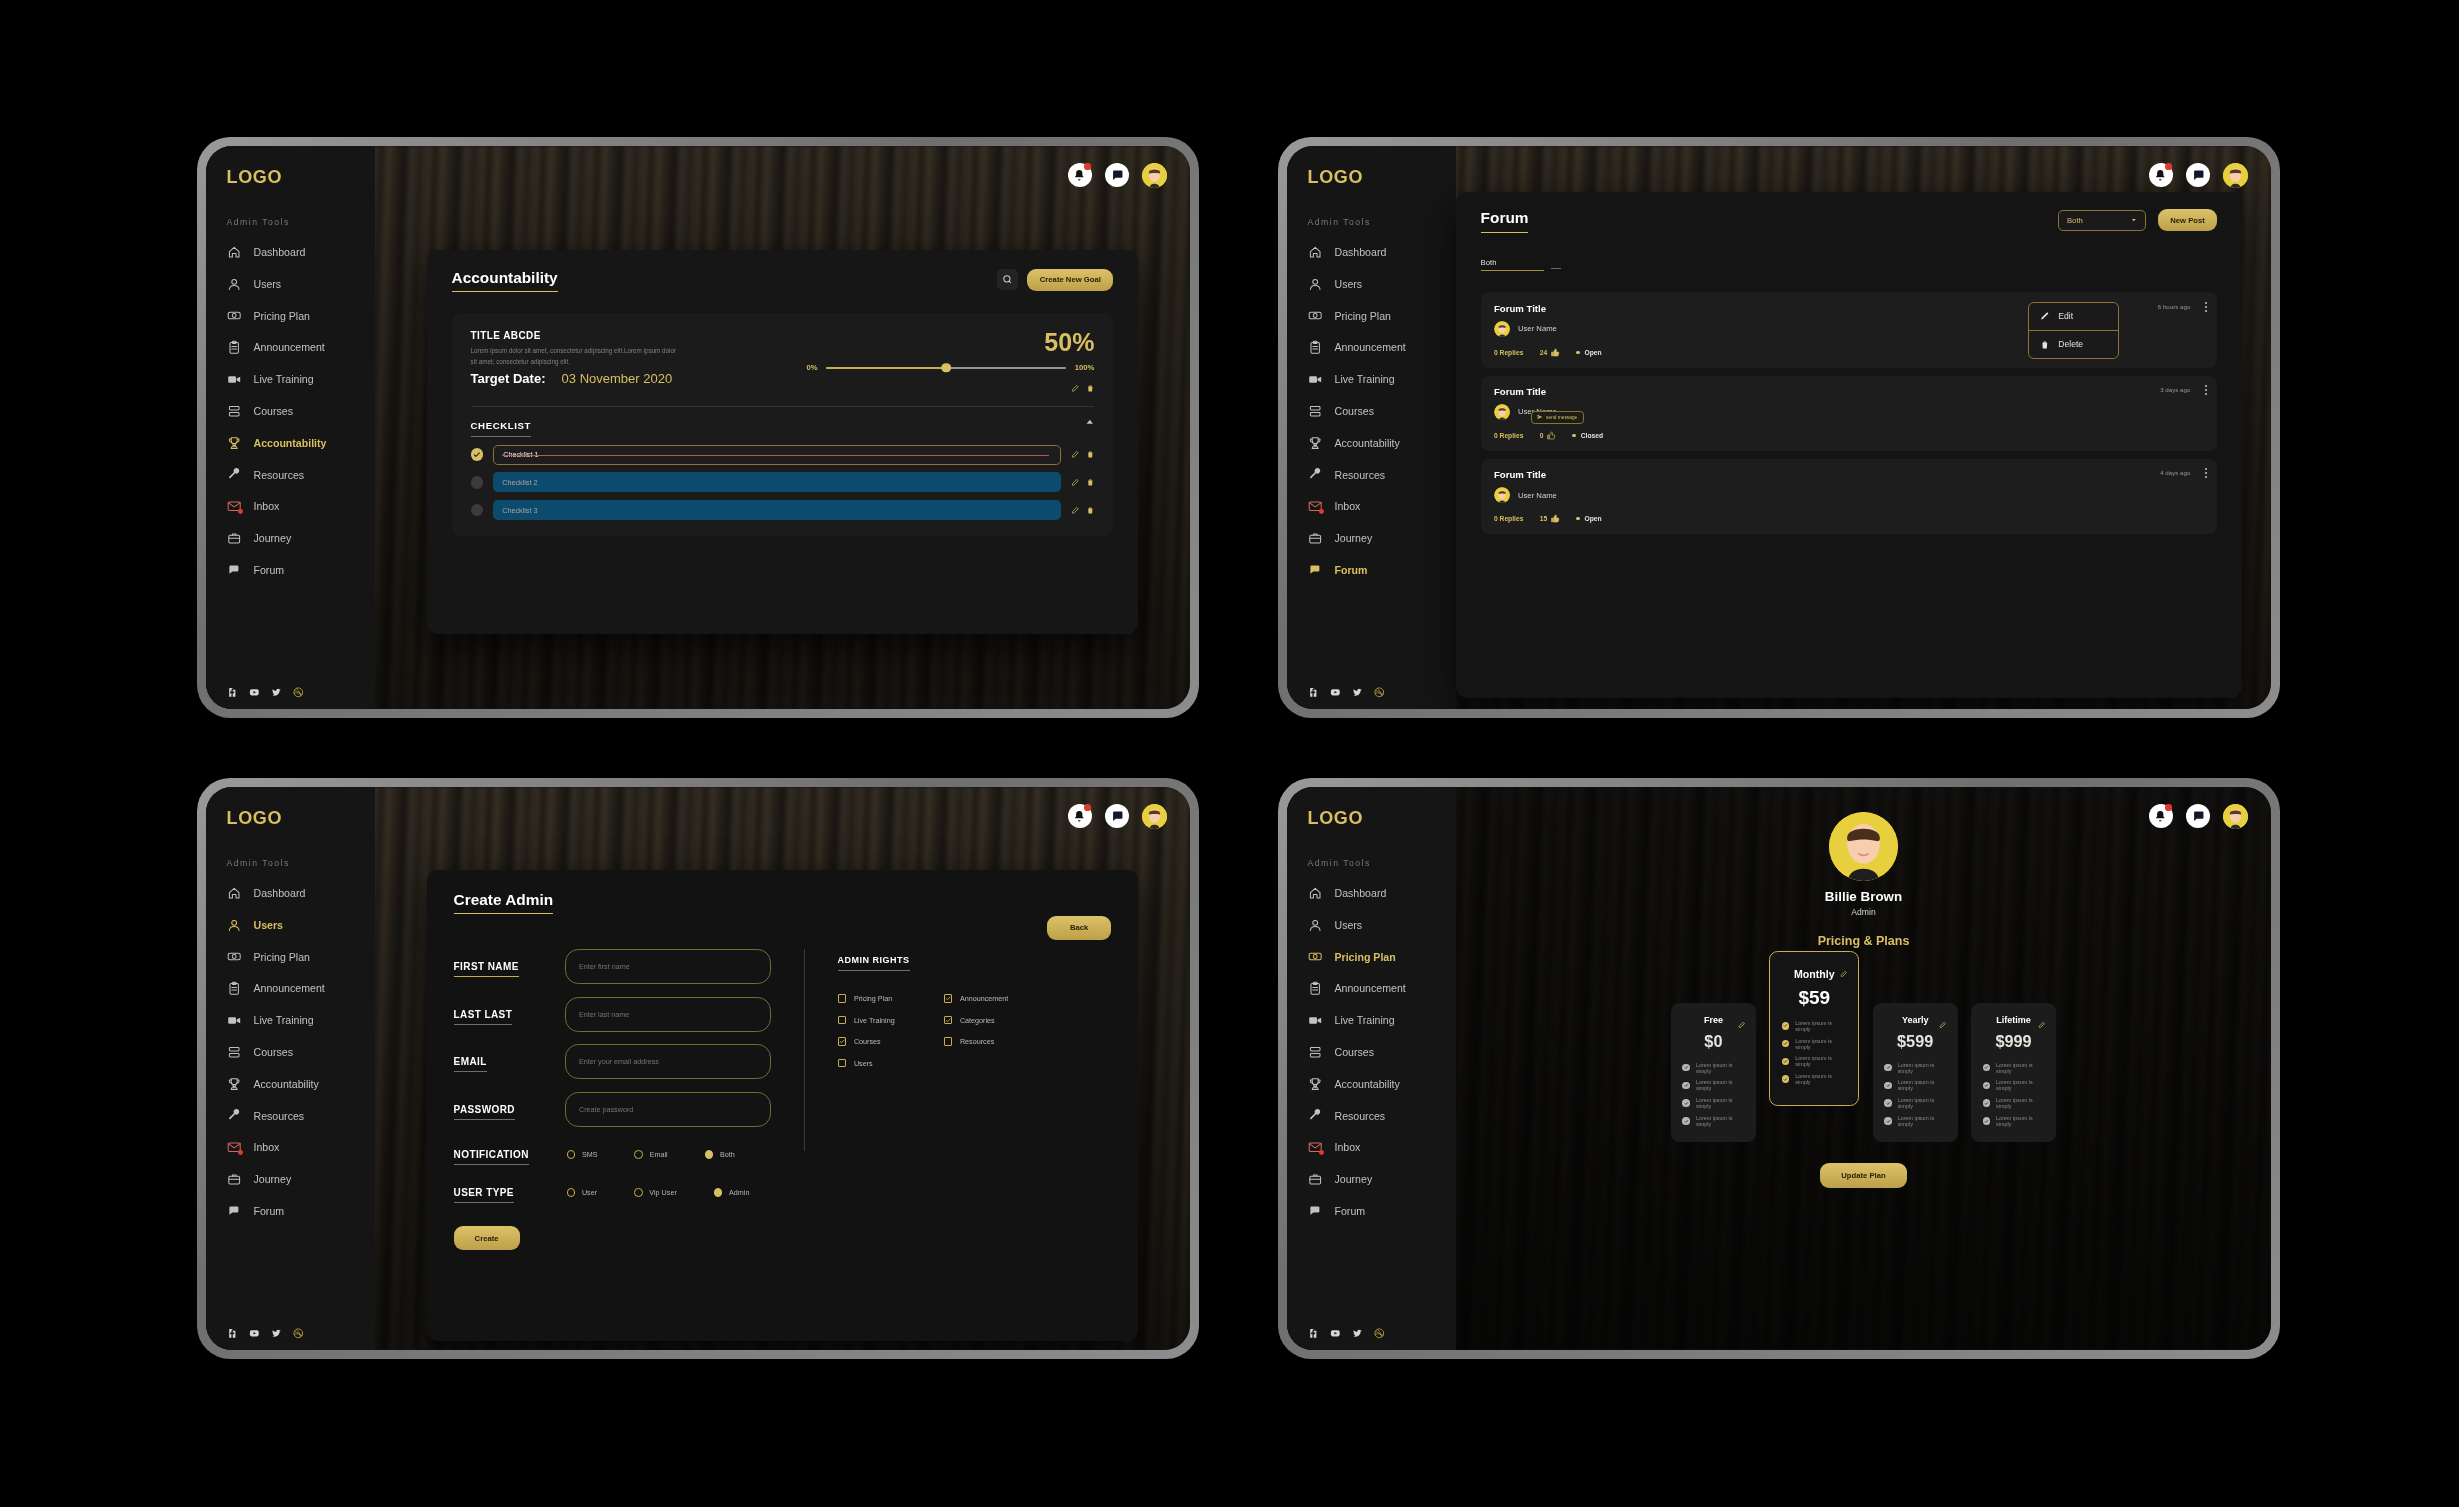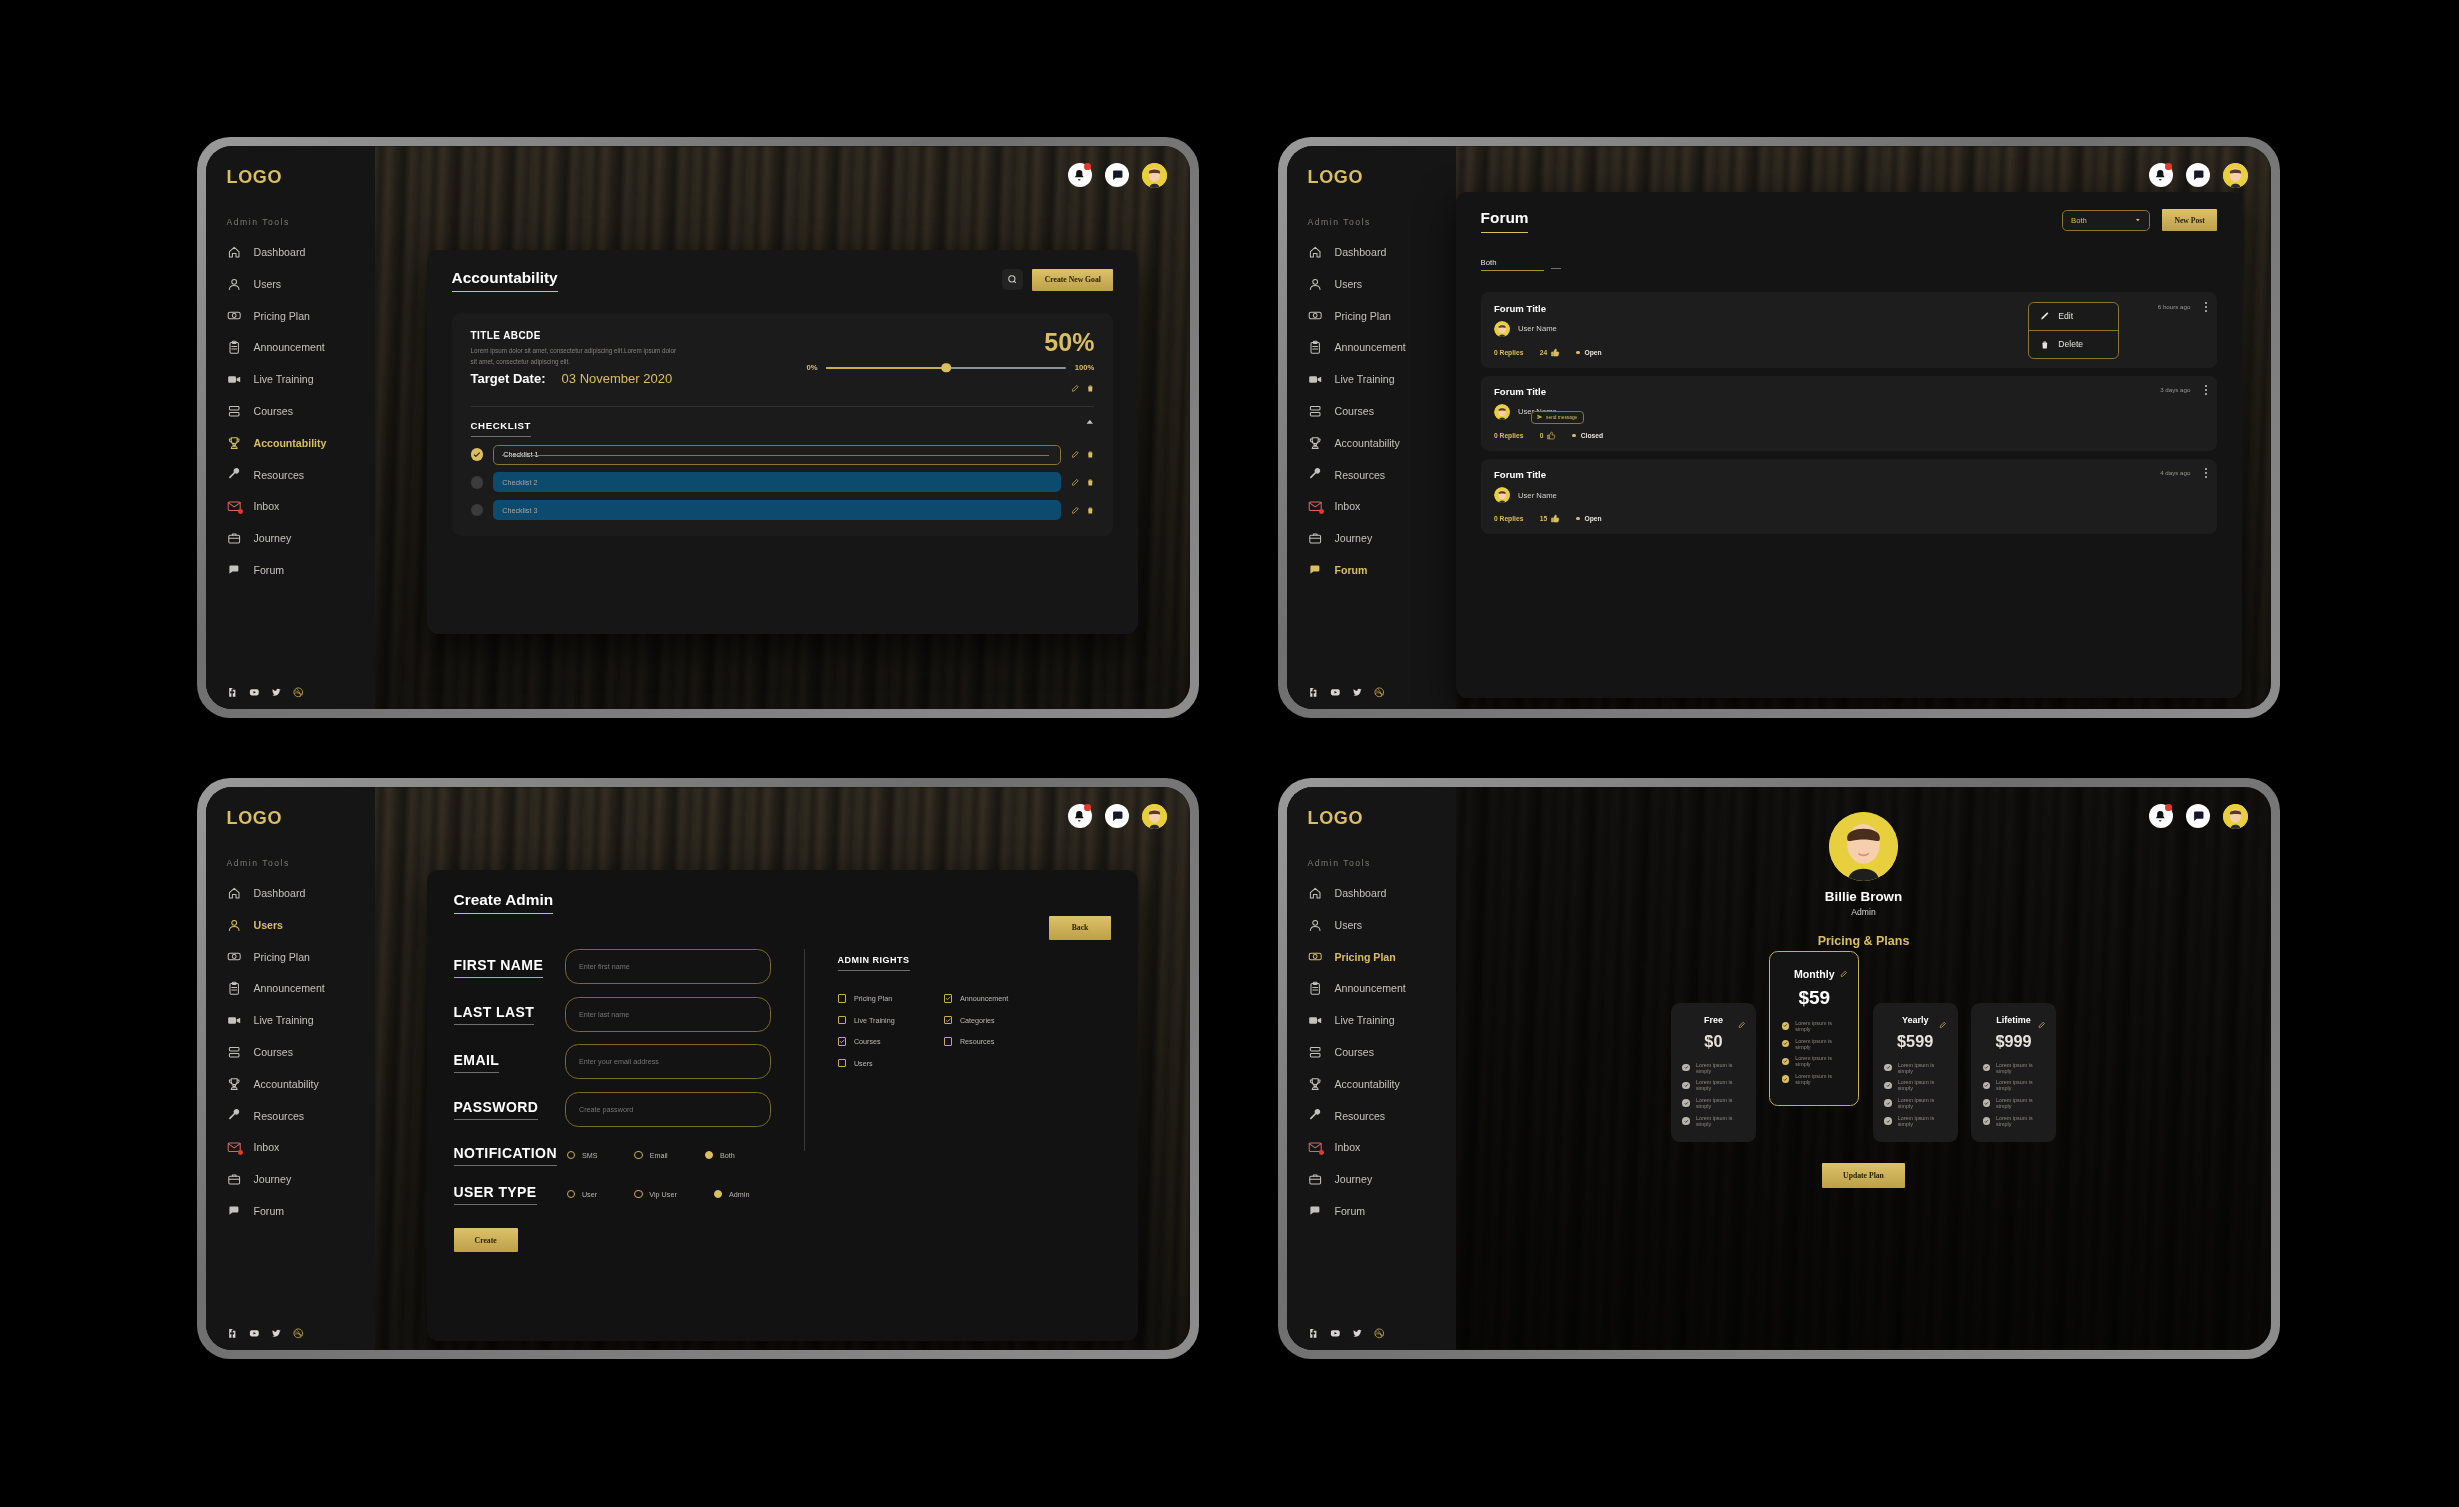--- a/index.html
+++ b/index.html
@@ -102,23 +102,23 @@
     border-radius: 11.5px; z-index: 10;
     box-shadow: 0 13.4px 38px rgba(0,0,0,.7);
   }
   .ptitle {
     color:#fff; font-weight:700; font-size:15.4px;
     display:inline-block; padding-bottom:4.8px;
     border-bottom: 1.9px solid #d9bf61;
   }
   .btn-gold {
     background: linear-gradient(180deg,#dcc268,#bda049);
-    color:#2a2209; border:none; border-radius:1px;
+    color:#2a2209; border:none; border-radius:9px;
     font-size:7.7px; font-weight:700; cursor:pointer;
-    padding: 6.7px 12.5px; font-family:Liberation Serif, serif;text-align:right;
+    padding: 6.7px 12.5px; font-family:Liberation Sans, sans-serif;text-align:right;
   }
   .icon-btn {
     width:21px;height:21px;border-radius:4.8px;background:#232323;
     display:flex;align-items:center;justify-content:center;cursor:pointer;
   }
   .icon-btn svg{width:10.6px;height:10.6px;}
 
   
   .goal-card { background:#1b1b1b; border-radius:8.6px; padding:16.3px 19px; }
   .goal-title{color:#fff;font-size:10px;font-weight:700;letter-spacing:0.4px;}
@@ -176,21 +176,21 @@
   .tip svg{width:5.8px;height:5.8px;}
   .menu{
     position:absolute;border:1px solid #8a7533;border-radius:5.8px;background:#1a1a1a;
     width:91px;z-index:40;
   }
   .menu div{display:flex;align-items:center;gap:8.6px;padding:8.6px 11.5px;color:#e6e3dd;font-size:8.6px;cursor:pointer;}
   .menu div:first-child{border-bottom:1px solid #8a7533;}
   .menu svg{width:9.6px;height:9.6px;}
 
   
-  .fl{color:#fff;font-size:14px;font-weight:700;letter-spacing:0.4px;
+  .fl{color:#fff;font-size:10px;font-weight:700;letter-spacing:0.4px;
       padding-bottom:3.8px;display:inline-block;border-bottom:1.9px solid #6e6e6e;}
   .fl.gold{border-bottom-color:#c9ad4f;}
   .inp{
     background:#131313;border:1px solid #7a6a33;border-radius:13.4px;height:35px;
     width:207px;padding:0 12.5px;color:#6f6c66;font-size:7.2px;
     font-family:"Liberation Sans",sans-serif;
   }
   .radio{display:flex;align-items:center;gap:6.7px;color:#b9b6b0;font-size:7.2px;cursor:pointer;}
   .radio .r{width:8.6px;height:8.6px;border-radius:50%;border:1.3px solid #c9ad4f;}
   .radio .r.on{background:#d9bf61;border-color:#d9bf61;}

